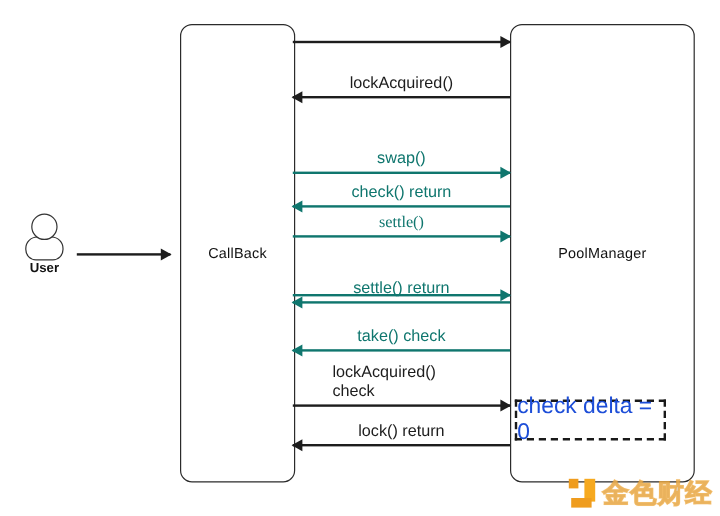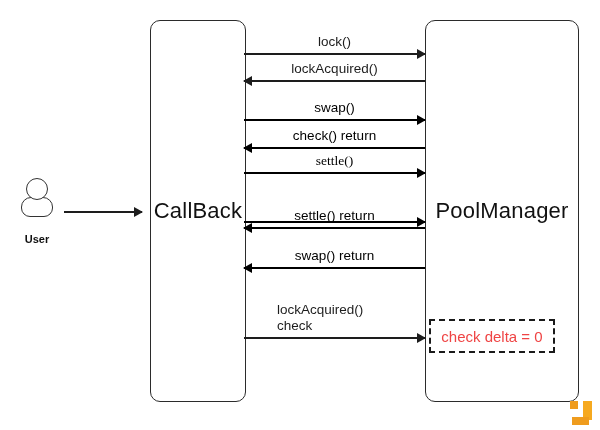--- a/index.html
+++ b/index.html
@@ -5,69 +5,69 @@
   html,body{margin:0;padding:0;background:#ffffff;}
   #stage{
     position:relative;width:600px;height:430px;background:#ffffff;overflow:hidden;
     font-family:"Liberation Sans","DejaVu Sans",sans-serif;
   }
   
   .participant{
     position:absolute;top:20px;height:380px;background:#ffffff;
     border:1.6px solid #2b2b2b;border-radius:10px;
     display:flex;align-items:center;justify-content:center;
-    font-size:22px;color:#111;letter-spacing:.2px;
+    font-size:12px;color:#111;letter-spacing:.2px;
   }
   #callback-box{left:150px;width:94px;}
   #poolmanager-box{left:425px;width:152px;}
 
   
   #actor{position:absolute;left:20px;top:178px;width:34px;text-align:center;}
   .actor-head{
     width:20px;height:20px;border:1.7px solid #333;border-radius:50%;
     margin:0 auto;background:#fff;position:relative;z-index:2;
   }
   .actor-body{
     width:30px;height:18px;border:1.7px solid #333;background:#fff;
     border-radius:10px 10px 9px 9px;margin:-3px auto 0;
   }
-  .actor-label{font-size:11px;font-weight:bold;color:#111;margin-top:16px;}
+  .actor-label{font-size:11px;font-weight:bold;color:#111;margin-top:1px;}
 
   
   #user-arrow{position:absolute;left:64px;top:211px;width:78px;height:2px;background:#1d1d1d;color:#1d1d1d;}
   #user-arrow::after{
     content:"";position:absolute;right:-1px;top:-4px;width:0;height:0;
     border-top:5px solid transparent;border-bottom:5px solid transparent;border-left:9px solid currentColor;
   }
 
   
   .msg{position:absolute;left:244px;width:181px;}
   .msg .lbl{display:block;text-align:center;font-size:13.5px;line-height:16px;margin-bottom:3px;}
   .msg .line{position:relative;height:1.7px;background:currentColor;}
   .msg.black{color:#1d1d1d;}
-  .msg.purple{color:#000000;}
+  .msg.purple{color:#0f766e;margin-top:24px;}
   .msg.right .line::after{
     content:"";position:absolute;right:-1px;top:-4.2px;width:0;height:0;
     border-top:5px solid transparent;border-bottom:5px solid transparent;border-left:9px solid currentColor;
   }
   .msg.left .line::before{
     content:"";position:absolute;left:-1px;top:-4.2px;width:0;height:0;
     border-top:5px solid transparent;border-bottom:5px solid transparent;border-right:9px solid currentColor;
   }
   .m1{top:34px;}  .m2{top:61px;}  .m3{top:100px;} .m4{top:128px;}
   .m5{top:153px;font-family:Liberation Serif, serif;} .m6{top:208px;} .m7{top:221px;} .m8{top:248px;}
   .m9{top:302px;} .m10{top:351px;}
   .m9 .lbl{text-align:left;padding-left:33px;}
 
   
   #check-delta{
-    position:absolute;left:429px;top:319px;width:126px;height:34px;
+    position:absolute;left:429px;top:333px;width:126px;height:34px;
     background:#ffffff;border:2px dashed #1a1a1a;box-sizing:border-box;
     display:flex;align-items:center;justify-content:center;
-    font-size:15px;color:#ef4444;
+    font-size:19px;color:#1d4ed8;
   }
 
   
   #watermark{position:absolute;right:6px;bottom:4px;display:flex;align-items:center;gap:4px;}
   .wm-logo{position:relative;width:25px;height:26px;}
   .wm-logo .dot{position:absolute;left:1px;top:1px;width:8px;height:8px;background:#ef9c1e;}
   .wm-logo .bar-v{position:absolute;right:2px;top:1px;width:9px;height:19px;background:#f6a91f;}
   .wm-logo .bar-h{position:absolute;left:3px;bottom:1px;width:17px;height:8px;background:#ef9c1e;}
   .wm-text{
     font-size:22px;font-weight:bold;letter-spacing:1px;
@@ -91,21 +91,20 @@
   <div id="user-arrow"></div>
 
   <div id="callback-box" class="participant">
     <span>CallBack</span>
   </div>
   <div id="poolmanager-box" class="participant">
     <span>PoolManager</span>
   </div>
 
   <div class="msg m1 black right">
-    <div class="lbl">lock()</div>
     <div class="line"></div>
   </div>
 
   <div class="msg m2 black left">
     <div class="lbl">lockAcquired()</div>
     <div class="line"></div>
   </div>
 
   <div class="msg m3 purple right">
     <div class="lbl">swap()</div>
@@ -125,38 +124,43 @@
   <div class="msg m6 purple left">
     <div class="lbl">settle() return</div>
     <div class="line"></div>
   </div>
 
   <div class="msg m7 purple right">
     <div class="line"></div>
   </div>
 
   <div class="msg m8 purple left">
-    <div class="lbl">swap() return</div>
+    <div class="lbl">take() check</div>
     <div class="line"></div>
   </div>
 
   <div class="msg m9 black right">
     <div class="lbl">
       <span style="display:block">lockAcquired()</span>
       <span style="display:block">check</span>
     </div>
     <div class="line"></div>
   </div>
 
+  <div class="msg m10 black left">
+    <div class="lbl">lock() return</div>
+    <div class="line"></div>
+  </div>
 
   <div id="check-delta">
     <span>check delta = 0</span>
   </div>
 
   <div id="watermark">
     <div class="wm-logo">
       <div class="dot"></div>
       <div class="bar-v"></div>
       <div class="bar-h"></div>
     </div>
+    <div class="wm-text">金色财经</div>
   </div>
 
 </div>
 
 </body></html>

